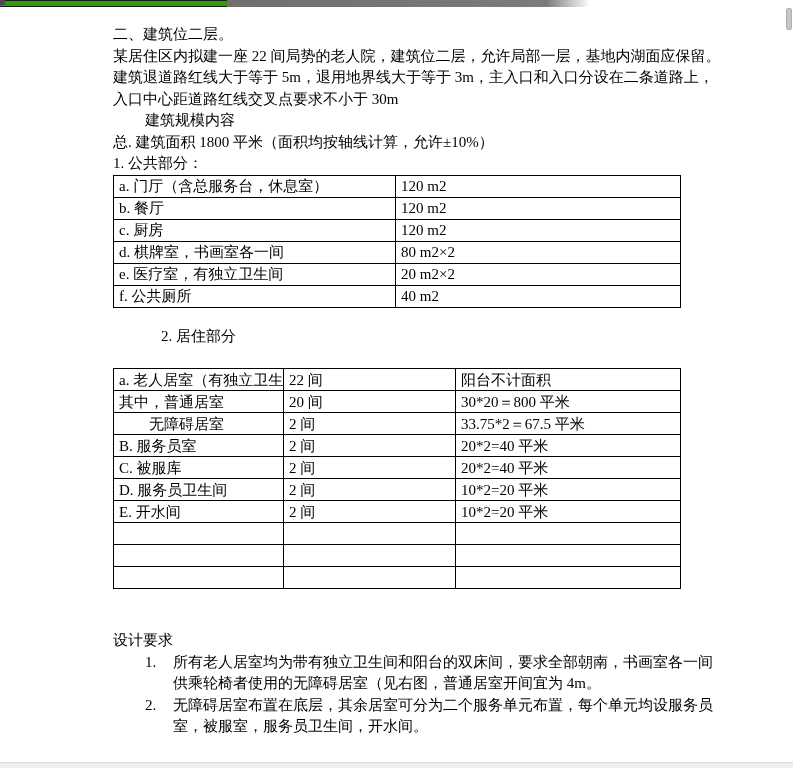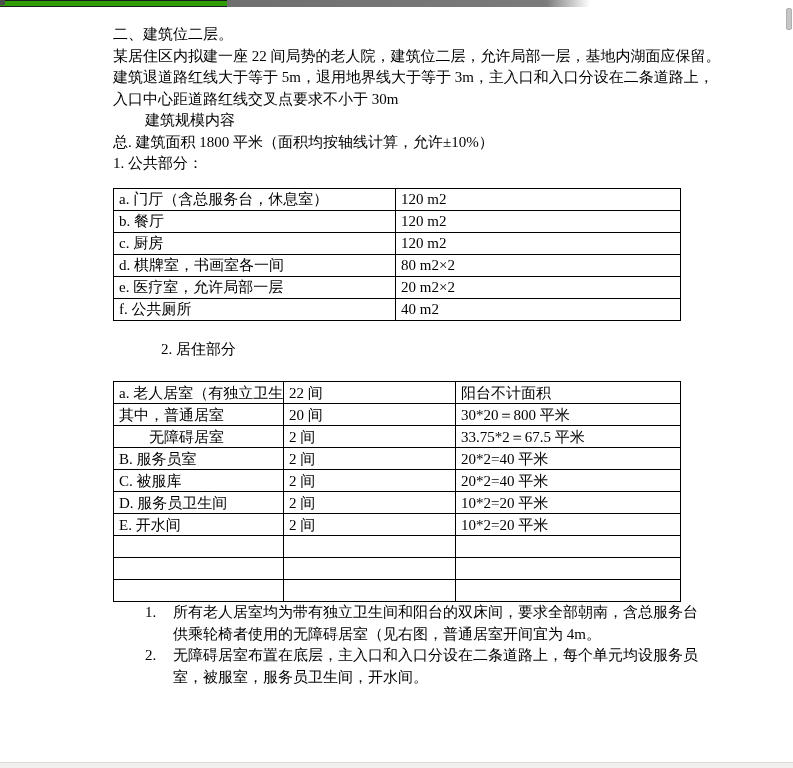--- a/index.html
+++ b/index.html
@@ -36,21 +36,21 @@
     font-size:15px;line-height:21.5px;
   }
   .t-line{white-space:nowrap;}
   .indent1{padding-left:32px;}
   table{border-collapse:collapse;table-layout:fixed;width:567px;}
   td{
     border:1px solid #000;height:21px;padding:0 4px 0 5px;
     font-size:15px;line-height:20px;white-space:nowrap;overflow:hidden;
     vertical-align:middle;
   }
-  .tbl-public{margin-top:13px;}
+  .tbl-public{}
   .heading-living{margin-top:18px;margin-left:48px;}
   .tbl-living{margin-top:21px;}
   .req-heading{margin-top:41px;}
   .req-item{display:flex;}
   .req-num{width:28px;padding-left:32px;box-sizing:content-box;flex:none;}
   .req-text{flex:1;}
 </style>
 </head>
 <body>
 
@@ -86,21 +86,21 @@
     </tr>
     <tr>
       <td>c. 厨房</td>
       <td>120 m2</td>
     </tr>
     <tr>
       <td>d. 棋牌室，书画室各一间</td>
       <td>80 m2×2</td>
     </tr>
     <tr>
-      <td>e. 医疗室，允许局部一层</td>
+      <td>e. 医疗室，有独立卫生间</td>
       <td>20 m2×2</td>
     </tr>
     <tr>
       <td>f. 公共厕所</td>
       <td>40 m2</td>
     </tr>
   </tbody>
     </table>
 
   <div class="t-line heading-living">2. 居住部分</div>
@@ -158,30 +158,31 @@
       <td></td>
     </tr>
     <tr>
       <td></td>
       <td></td>
       <td></td>
     </tr>
   </tbody>
     </table>
 
+  <div class="t-line req-heading">设计要求</div>
 
   <div class="req-item">
     <div class="req-num">1.</div>
     <div class="req-text">
-      <div class="t-line">所有老人居室均为带有独立卫生间和阳台的双床间，要求全部朝南，含总服务台</div>
+      <div class="t-line">所有老人居室均为带有独立卫生间和阳台的双床间，要求全部朝南，书画室各一间</div>
       <div class="t-line">供乘轮椅者使用的无障碍居室（见右图，普通居室开间宜为 4m。</div>
     </div>
   </div>
 
   <div class="req-item">
     <div class="req-num">2.</div>
     <div class="req-text">
-      <div class="t-line">无障碍居室布置在底层，主入口和入口分设在二条道路上，每个单元均设服务员</div>
+      <div class="t-line">无障碍居室布置在底层，其余居室可分为二个服务单元布置，每个单元均设服务员</div>
       <div class="t-line">室，被服室，服务员卫生间，开水间。</div>
     </div>
   </div>
 
 </div>
 
 </body></html>

